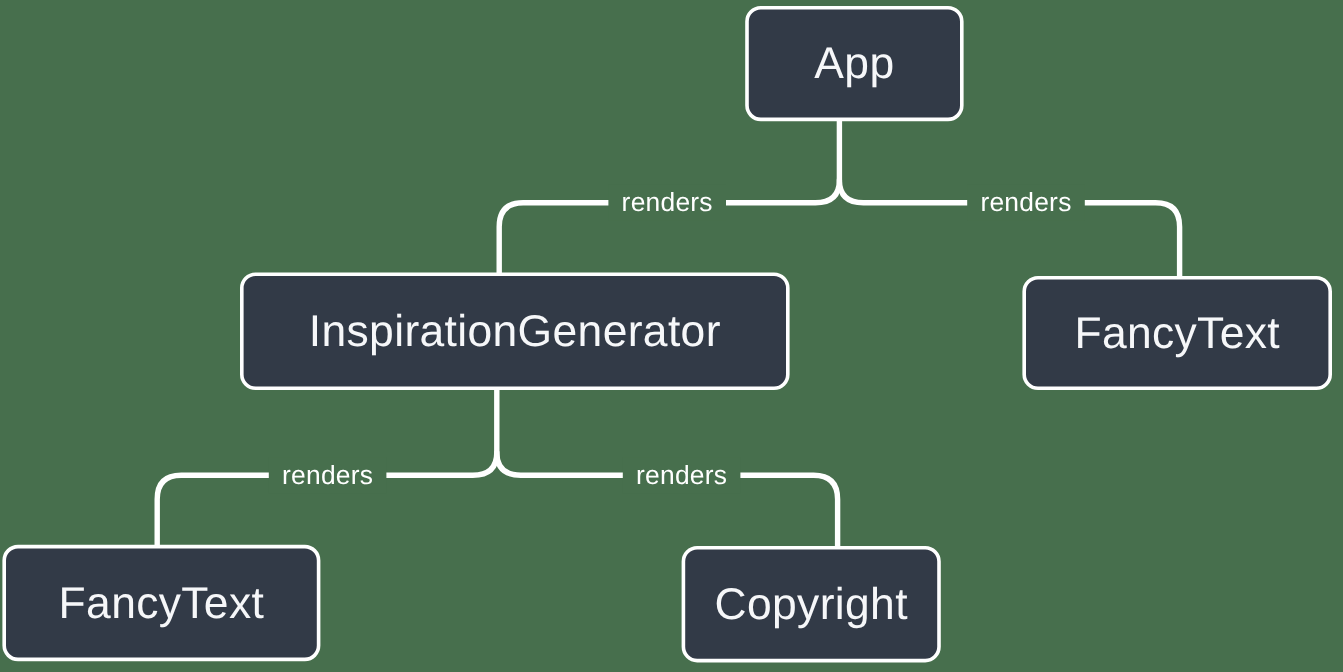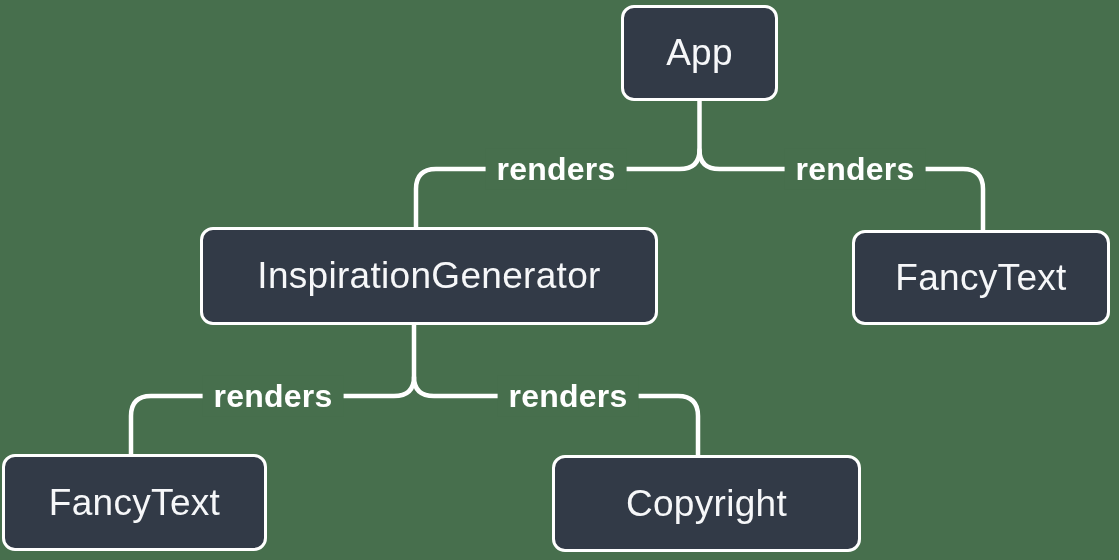--- a/index.html
+++ b/index.html
@@ -36,33 +36,33 @@
     border-radius: 13px;
     display: flex;
     align-items: center;
     justify-content: center;
     color: var(--text, #F6F7F9);
     font-size: 37px;
     font-weight: 400;
     letter-spacing: 0.3px;
     white-space: nowrap;
   }
-  .n-app  { left: 621px; top: 5px;   width: 157px; height: 96px; }
+  .n-app  { left: 621px; top: 5px;   width: 182px; height: 96px; }
   .n-ig   { left: 200px; top: 227px; width: 458px; height: 98px; }
   .n-ft-r { left: 852px; top: 230px; width: 258px; height: 95px; }
   .n-ft-l { left: 2px;   top: 454px; width: 265px; height: 97px; }
-  .n-cr   { left: 552px; top: 455px; width: 309px; height: 97px; }
+  .n-cr   { left: 568px; top: 455px; width: 216px; height: 97px; }
 
   .edge-label {
     position: absolute;
     transform: translate(-50%, -50%);
     background: var(--bg, #476F4D);
     color: var(--line, #FFFFFF);
-    font-size: 32px;
-    font-weight: 700;
+    font-size: 22px;
+    font-weight: 400;
     letter-spacing: 0.2px;
     padding: 2px 11px;
     white-space: nowrap;
   }
   .el-1 { left: 556px; top: 169px; }
   .el-2 { left: 855px; top: 169px; }
   .el-3 { left: 273px; top: 396px; }
   .el-4 { left: 568px; top: 396px; }
 </style>
 </head>

